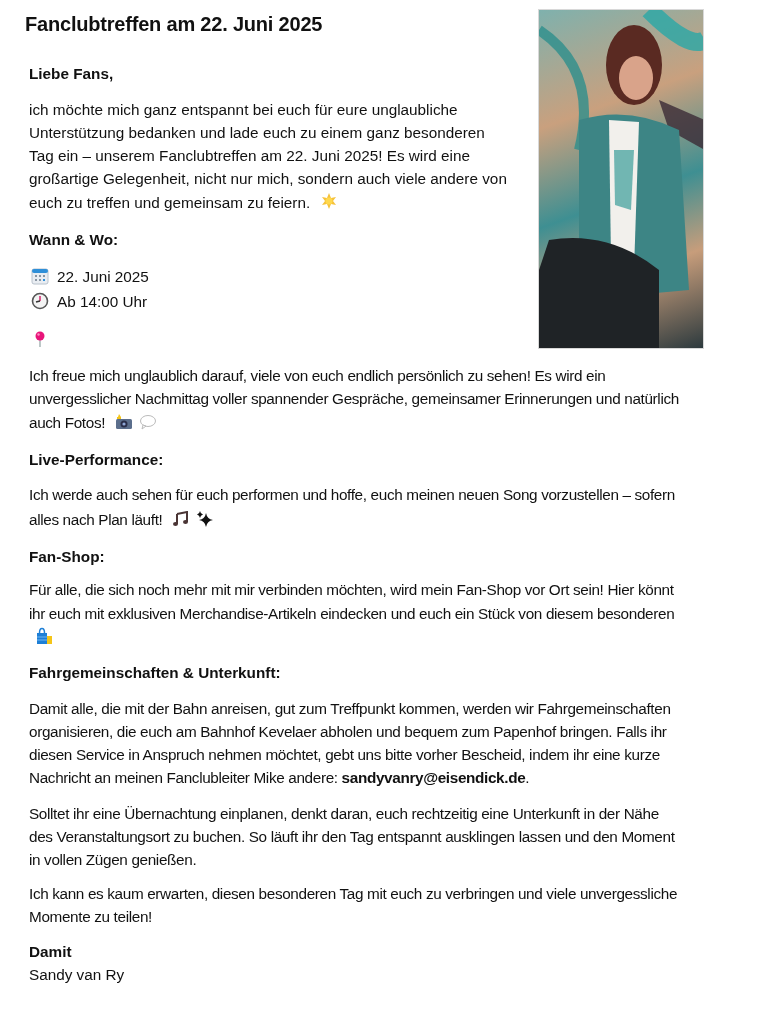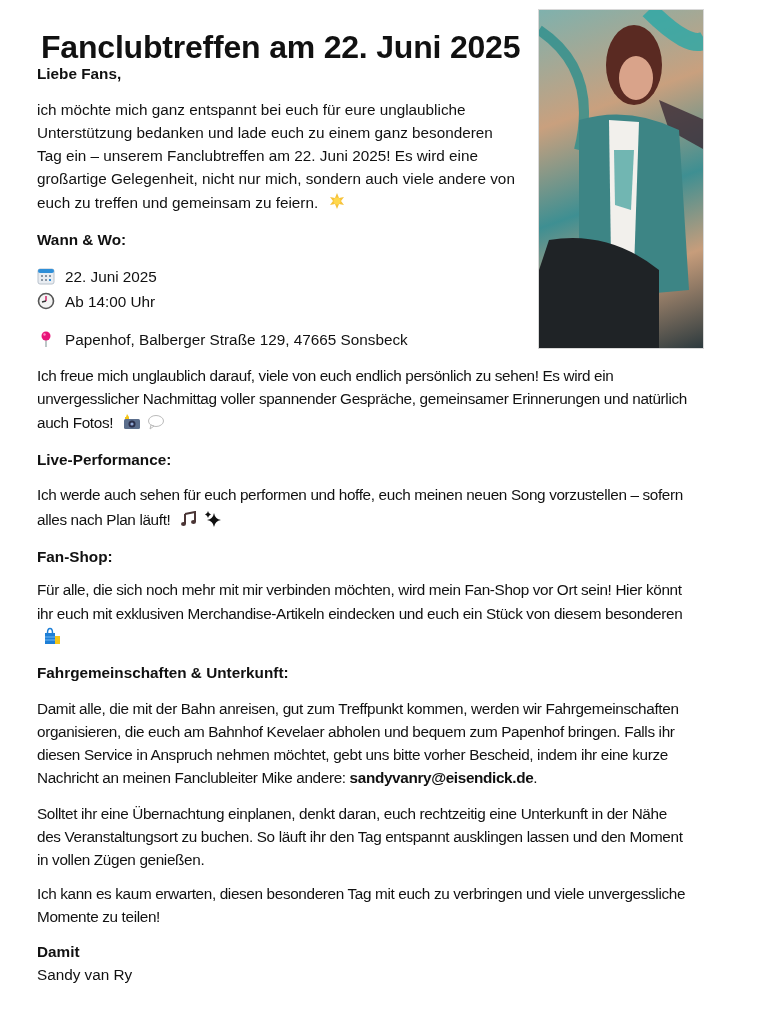--- a/index.html
+++ b/index.html
@@ -3,24 +3,24 @@
 <meta charset="utf-8">
 <style>
   html, body { margin: 0; padding: 0; background: #ffffff; }
   body {
     width: 764px; height: 1024px; position: relative; overflow: hidden;
     font-family: "Liberation Sans", sans-serif; color: #111111;
     font-size: 15.3px;
   }
   .page { position: absolute; left: 25px; top: 0; width: 720px; }
   h1 {
-    position: absolute; left: 0; top: 13px; margin: 16px;
-    font-size: 32px; font-weight: bold; letter-spacing: -0.2px; white-space: nowrap;
+    position: absolute; left: 0; top: 13px; margin: 0;
+    font-size: 20px; font-weight: bold; letter-spacing: -0.2px; white-space: nowrap;
   }
-  .t { position: absolute; left: 12px; white-space: nowrap; line-height: 23px; }
+  .t { position: absolute; left: 4px; white-space: nowrap; line-height: 23px; text-align: right; }
   .b { font-weight: bold; }
   .narrow { letter-spacing: -0.35px; }
   .em { display: inline-block; vertical-align: -2px; margin-left: 6px; }
   .icon-left { display: inline-block; width: 20px; height: 18px; vertical-align: -3px; margin-right: 8px; }
   .photo {
     position: absolute; left: 538px; top: 9px; width: 166px; height: 340px;
     overflow: hidden; border: 1px solid #d8d8d8; box-sizing: border-box;
     background: linear-gradient(160deg, #7fb1ad 0%, #c9a07e 30%, #3e8f92 55%, #c79d7b 75%, #2d3a3e 100%);
   }
 </style>
@@ -75,21 +75,21 @@
         </svg>
     </span><span>Ab 14:00 Uhr</span>
   </div>
   <div class="t" style="top:328px">
     <span class="icon-left">
       <svg width="18" height="18" viewBox="0 0 18 18">
           <line x1="9" y1="8" x2="9" y2="17" stroke="#9aa" stroke-width="1.3"></line>
           <circle cx="9" cy="6" r="4.5" fill="#e8157a"></circle>
           <circle cx="7.5" cy="4.5" r="1.2" fill="#ff8ec2"></circle>
         </svg>
-    </span><span>Papenhof, Balberger Straße 129, 47665 Sonsbeck</span>
+    </span>
   </div>
 
   <div class="narrow">
     <div class="t" style="top:364px">Ich freue mich unglaublich darauf, viele von euch endlich persönlich zu sehen! Es wird ein</div>
     <div class="t" style="top:387px">unvergesslicher Nachmittag voller spannender Gespräche, gemeinsamer Erinnerungen und natürlich</div>
     <div class="t" style="top:411px">
       <span>auch Fotos!</span>
       <span class="em">
         <svg width="18" height="16" viewBox="0 0 18 16">
             <rect x="1" y="5" width="16" height="10" rx="1.5" fill="#5b6e8c"></rect>

